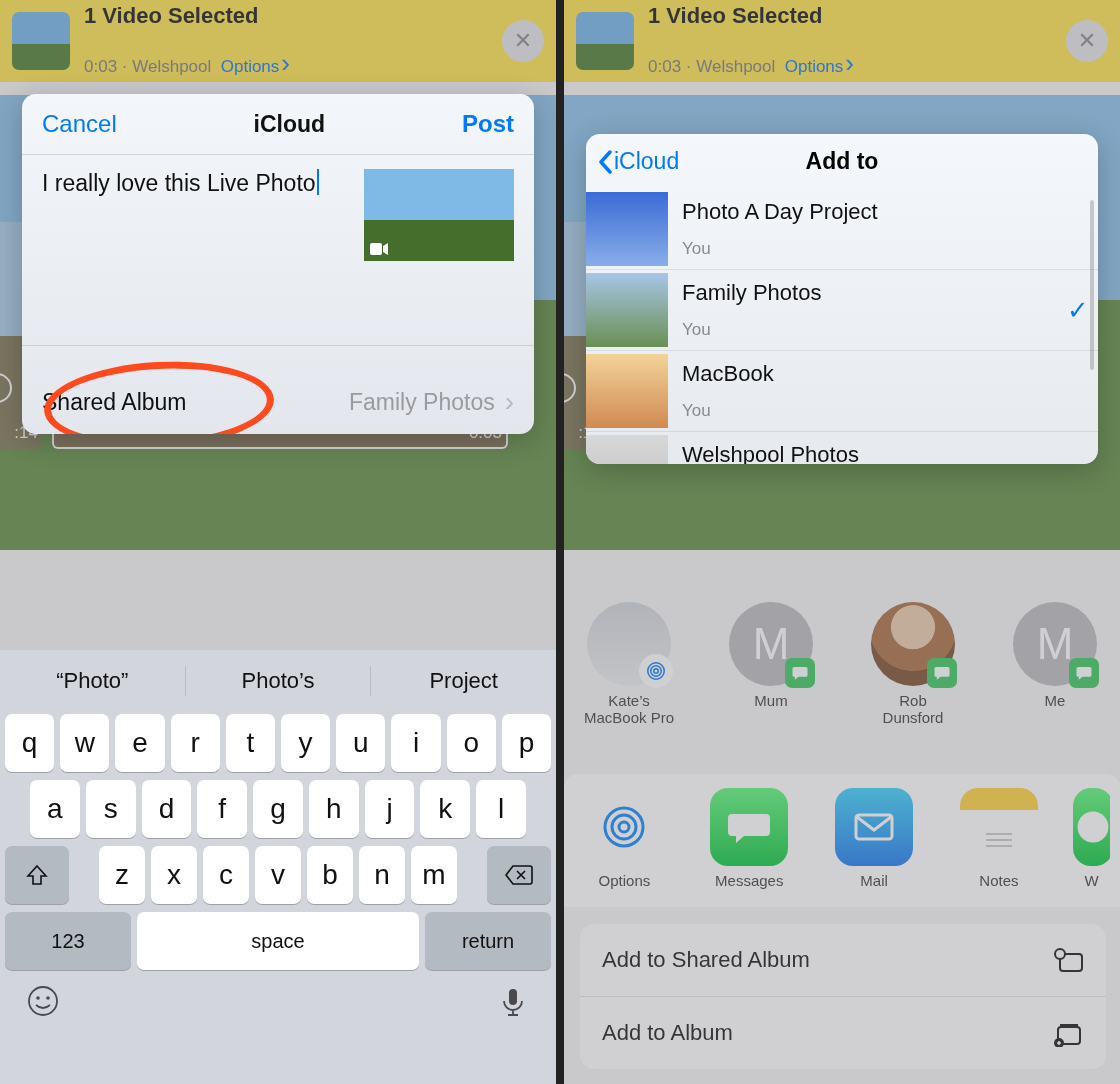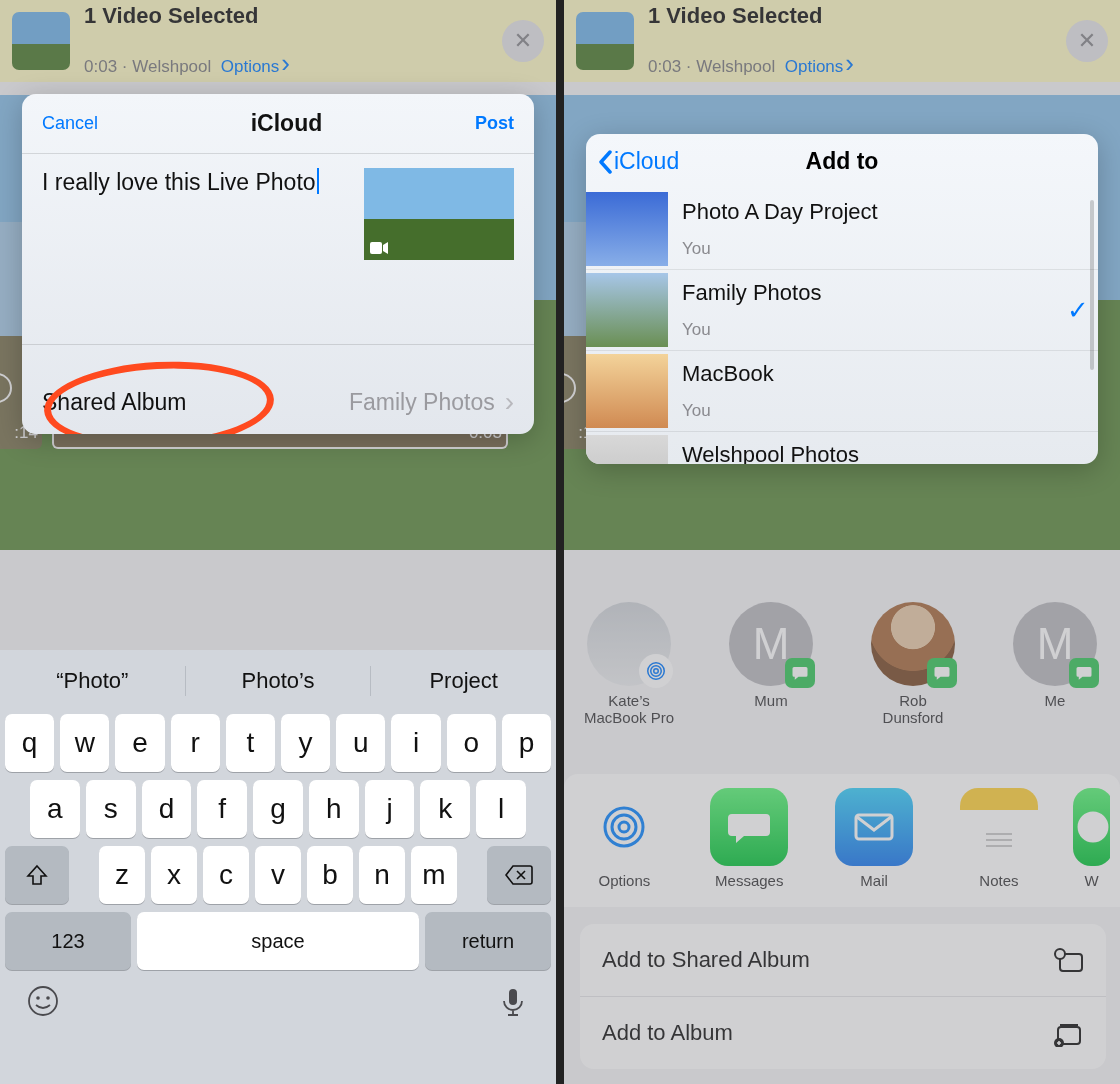--- a/index.html
+++ b/index.html
@@ -5,21 +5,21 @@
   * { box-sizing: border-box; margin: 0; padding: 0; }
   body { font-family: -apple-system, "Helvetica Neue", Arial, sans-serif; background: #444; width: 1120px; height: 1084px; overflow: hidden; }
   .wrap { display: flex; gap: 8px; width: 1120px; height: 1084px; background: #222; }
   .pane { width: 556px; height: 1084px; position: relative; overflow: hidden; background: #000; }
 
   
   .bg-share { position: absolute; inset: 0; background: #f4f4f6; }
   .dim { position: absolute; inset: 0; background: rgba(120,120,125,.35); pointer-events:none; }
 
   
-  .sel-header { position: absolute; top: 0; left: 0; right: 0; height: 82px; background: #fef9c3; display: flex; align-items: center; padding: 8px 12px; gap: 14px; }
+  .sel-header { position: absolute; top: 0; left: 0; right: 0; height: 82px; background: #fde047; display: flex; align-items: center; padding: 8px 12px; gap: 14px; }
   .sel-thumb { width: 58px; height: 58px; border-radius: 7px; background: linear-gradient(#6fb2e8 55%, #4a7a2b 55%); flex: 0 0 auto; }
   .sel-text { flex: 1; }
   .sel-title { font-size: 22px; font-weight: 600; color: #111; }
   .sel-sub { font-size: 17px; color: #7a7a7e; margin-top: 19px; }
   .sel-sub .opt { color: #0079ff; }
   .sel-x { width: 42px; height: 42px; border-radius: 50%; background: #e3e3e6; color: #86868a; display:flex;align-items:center;justify-content:center; font-size: 22px; }
 
   
   .photo-strip { position: absolute; top: 95px; left: 0; right: 0; height: 455px; background: linear-gradient(#88bfe9 45%, #5c8b3e 45%); }
   .video-thumb { position:absolute; left:52px; right:48px; top:222px; height:227px; border-radius:6px; background: linear-gradient(#97c7ee 48%, #9cae5c 48%, #7a6a4a 80%); box-shadow: 0 0 0 2px #fff inset; }
@@ -43,21 +43,21 @@
   .appicon{ width:78px; height:78px; border-radius:18px; margin:0 auto; display:flex;align-items:center;justify-content:center;}
   .applabel{ margin-top:6px; font-size:15px; color:#3a3a3c;}
 
   .action-list { position:absolute; top:924px; left:16px; right:14px; background:#fff; border-radius:14px; overflow:hidden;}
   .action-row { display:flex; align-items:center; justify-content:space-between; padding:22px 22px; font-size:22px; color:#111; border-bottom:1px solid #e5e5e8;}
   .action-row:last-child{border-bottom:none;}
 
   
   .modal { position:absolute; left:22px; right:22px; top:94px; height:340px; background:linear-gradient(#f3f6fa,#e3e7ed); border-radius:14px; box-shadow:0 6px 28px rgba(0,0,0,.22); overflow:hidden;}
   .modal-top { display:flex; align-items:center; justify-content:space-between; padding:16px 20px; }
-  .m-cancel,.m-post{ color:#0079ff; font-size:18px;}
+  .m-cancel,.m-post{ color:#0079ff; font-size:24px;}
   .m-post{ font-weight:600;}
   .m-title { font-size:23px; font-weight:700; color:#111;}
   .sep { height:1px; background:rgba(0,0,0,.12);}
   .compose { padding:14px 20px; display:flex; gap:28px;}
   .compose-text{ flex:1; font-size:23px; color:#111; position:relative;}
   .cursor { display:inline-block; width:2px; height:26px; background:#0079ff; vertical-align:-4px; margin-left:1px;}
   .compose-thumb{ width:150px; height:92px; background:linear-gradient(#7fb9e5 55%,#456e2c 55%); position:relative;}
   .ct-vid { position:absolute; left:6px; bottom:6px; color:#fff; display:flex; align-items:center; gap:4px; font-size:14px;}
   .shared-row{ position:absolute; left:0; right:0; bottom:0; display:flex; align-items:center; justify-content:space-between; padding:16px 20px; background:transparent;}
   .sr-label{ font-size:23px; color:#111;}

